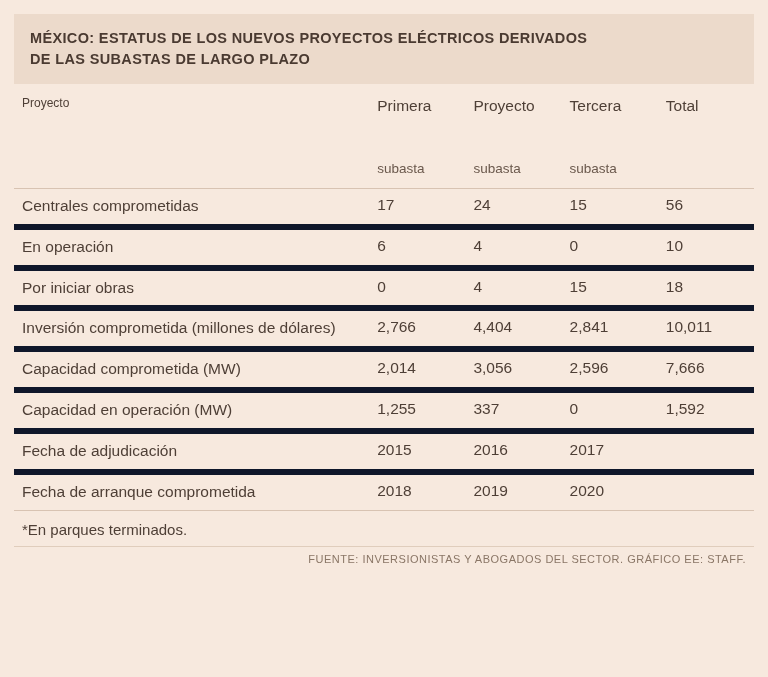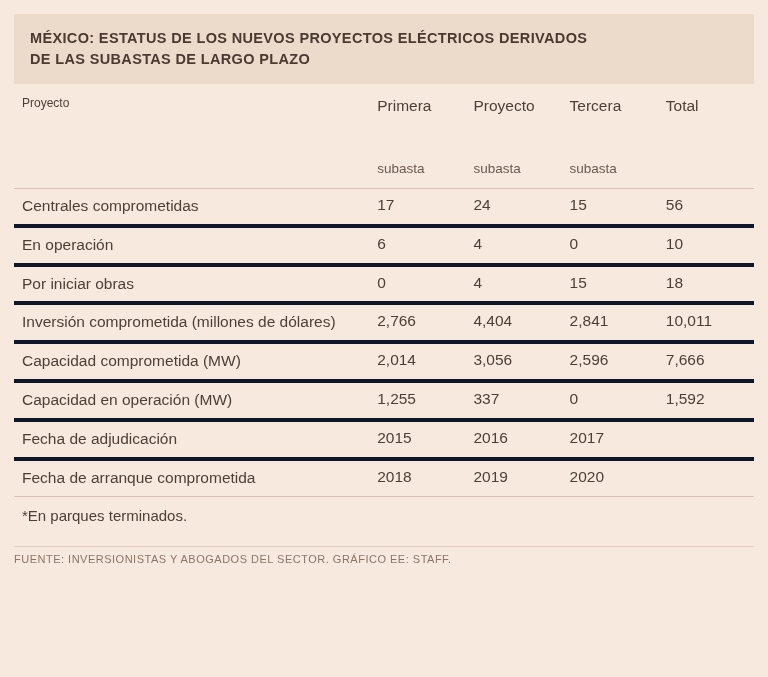--- a/index.html
+++ b/index.html
@@ -38,21 +38,21 @@
     border-collapse: collapse;
     margin-top: 0;
   }
   table.data td, table.data th {
     text-align: left;
     vertical-align: top;
     padding: 7px 6px 7px 8px;
     color: #4e3f36;
     font-size: 15.5px;
     font-weight: normal;
-    border-bottom: 4px solid #0f172a;
+    border-bottom: 6px solid #0f172a;
   }
   table.data thead th {
     border-bottom: 1px solid #d8c3b2;
     padding-top: 12px;
     padding-bottom: 10px;
     line-height: 1.3;
   }
   table.data thead th.head-proj {
     font-size: 12px;
   }
@@ -74,26 +74,27 @@
   }
   tbody tr:last-child td {
     border-bottom: 1px solid #d8c3b2;
   }
   .footnote {
     font-size: 15px;
     color: #4e3f36;
     padding: 10px 8px 6px 8px;
   }
   .source {
+    text-align: right;
     font-size: 11px;
     letter-spacing: 0.5px;
     color: #8a7666;
     border-top: 1px solid #e0cdbc;
     padding: 6px 8px 0 0;
-    margin-top: 16px;
+    margin-top: 2px;
   }
 </style>
 </head>
 <body>
 
 <div class="page">
 
   <div class="title-bar">
     <div class="line">México: estatus de los nuevos proyectos eléctricos derivados</div>
     <div class="line">de las subastas de largo plazo</div>

